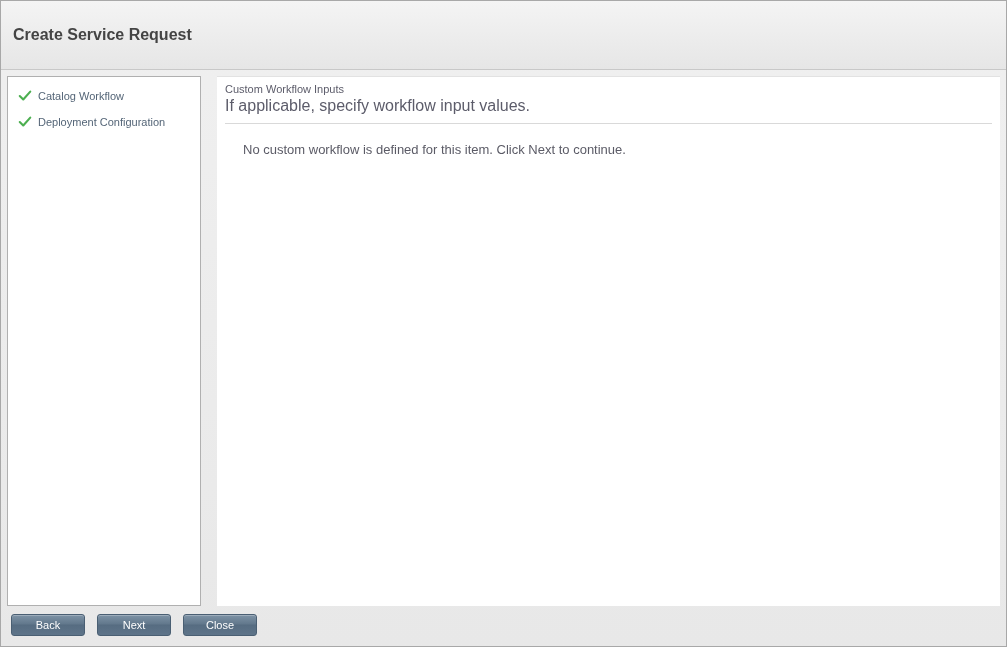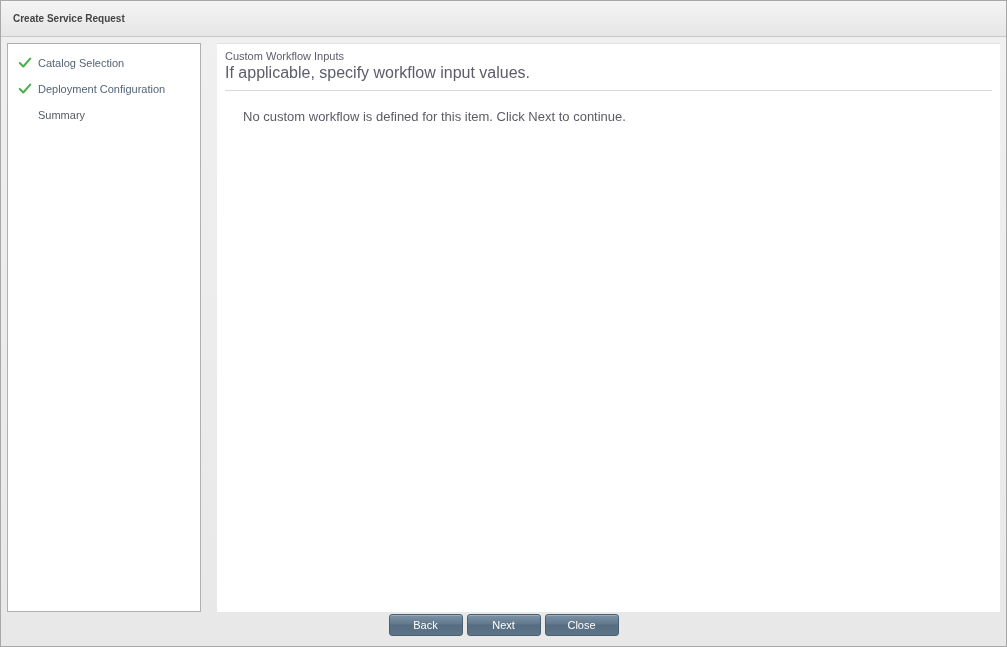--- a/index.html
+++ b/index.html
@@ -16,22 +16,22 @@
     }
     .dialog {
       width: 1007px;
       height: 647px;
       background: linear-gradient(to bottom, #f0f0f0 0%, #e8e8e8 100%);
       border: 1px solid #a8a8a8;
       display: flex;
       flex-direction: column;
     }
     .title-bar {
-      padding: 12px 12px;
-      font-size: 10px;
+      padding: 25px 12px;
+      font-size: 16px;
       font-weight: bold;
       color: #444;
       background: linear-gradient(to bottom, #f4f4f4 0%, #e6e6e6 100%);
       border-bottom: 1px solid #c8c8c8;
     }
     .body-row {
       flex: 1;
       display: flex;
       padding: 6px 6px 0 6px;
       overflow: hidden;
@@ -96,23 +96,23 @@
       color: #5c5c6a;
       font-size: 16px;
     }
     .main-body {
       padding-left: 18px;
       color: #5b5b66;
       font-size: 13px;
     }
     .footer {
       display: flex;
-      justify-content: center;
-      gap: 4px;
-      padding: 2px 10px 10px 10px;
+      justify-content: flex-start;
+      gap: 12px;
+      padding: 8px 10px 10px 10px;
     }
     .btn {
       width: 74px;
       height: 22px;
       font-size: 11px;
       color: #ffffff;
       border: 1px solid #4a5f73;
       background: linear-gradient(to bottom, #7e93a6 0%, #62788c 45%, #566c81 50%, #5e7489 100%);
       border-radius: 3px;
       cursor: pointer;
@@ -132,38 +132,34 @@
   <div class="body-row">
 
     <div class="sidebar">
 
       <div class="step done">
         <span class="ico">
           <svg viewBox="0 0 16 16">
               <polyline points="2,8 6,12 14,3" fill="none" stroke="#4CAF50" stroke-width="2.4" stroke-linecap="round" stroke-linejoin="round"></polyline>
             </svg>
         </span>
-        <span class="label">Catalog Selection</span>
+        <span class="label">Catalog Workflow</span>
       </div>
 
       <div class="step done">
         <span class="ico">
           <svg viewBox="0 0 16 16">
               <polyline points="2,8 6,12 14,3" fill="none" stroke="#4CAF50" stroke-width="2.4" stroke-linecap="round" stroke-linejoin="round"></polyline>
             </svg>
         </span>
         <span class="label">Deployment Configuration</span>
       </div>
 
 
 
-      <div class="step future">
-        <span class="ico"></span>
-        <span class="label">Summary</span>
-      </div>
 
     </div>
 
     <div class="main">
       <div class="main-header">
         <div class="h-title">Custom Workflow Inputs</div>
         <div class="h-sub">If applicable, specify workflow input values.</div>
       </div>
       <div class="main-body">No custom workflow is defined for this item. Click Next to continue.</div>
     </div>

